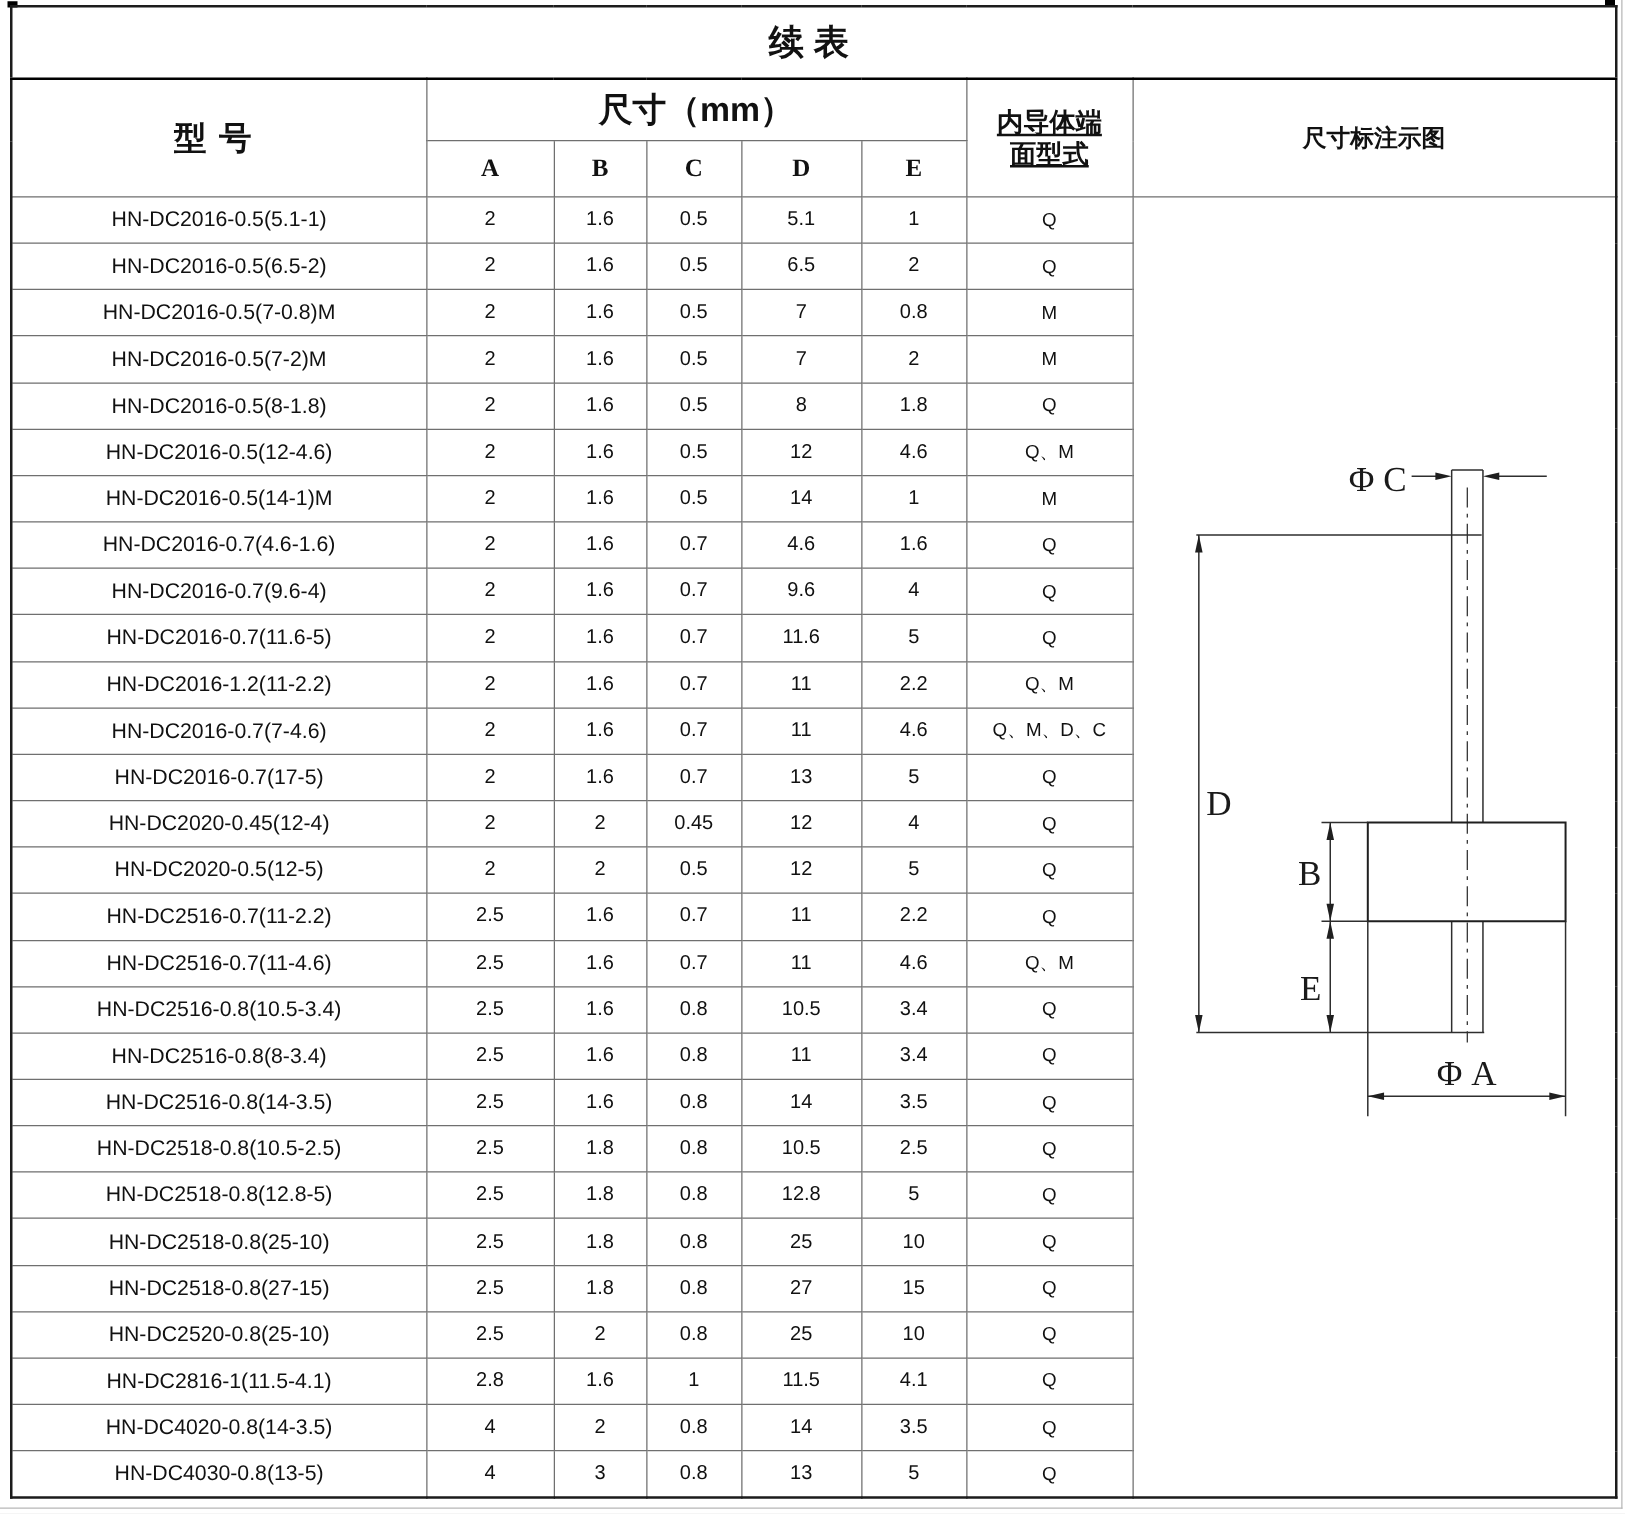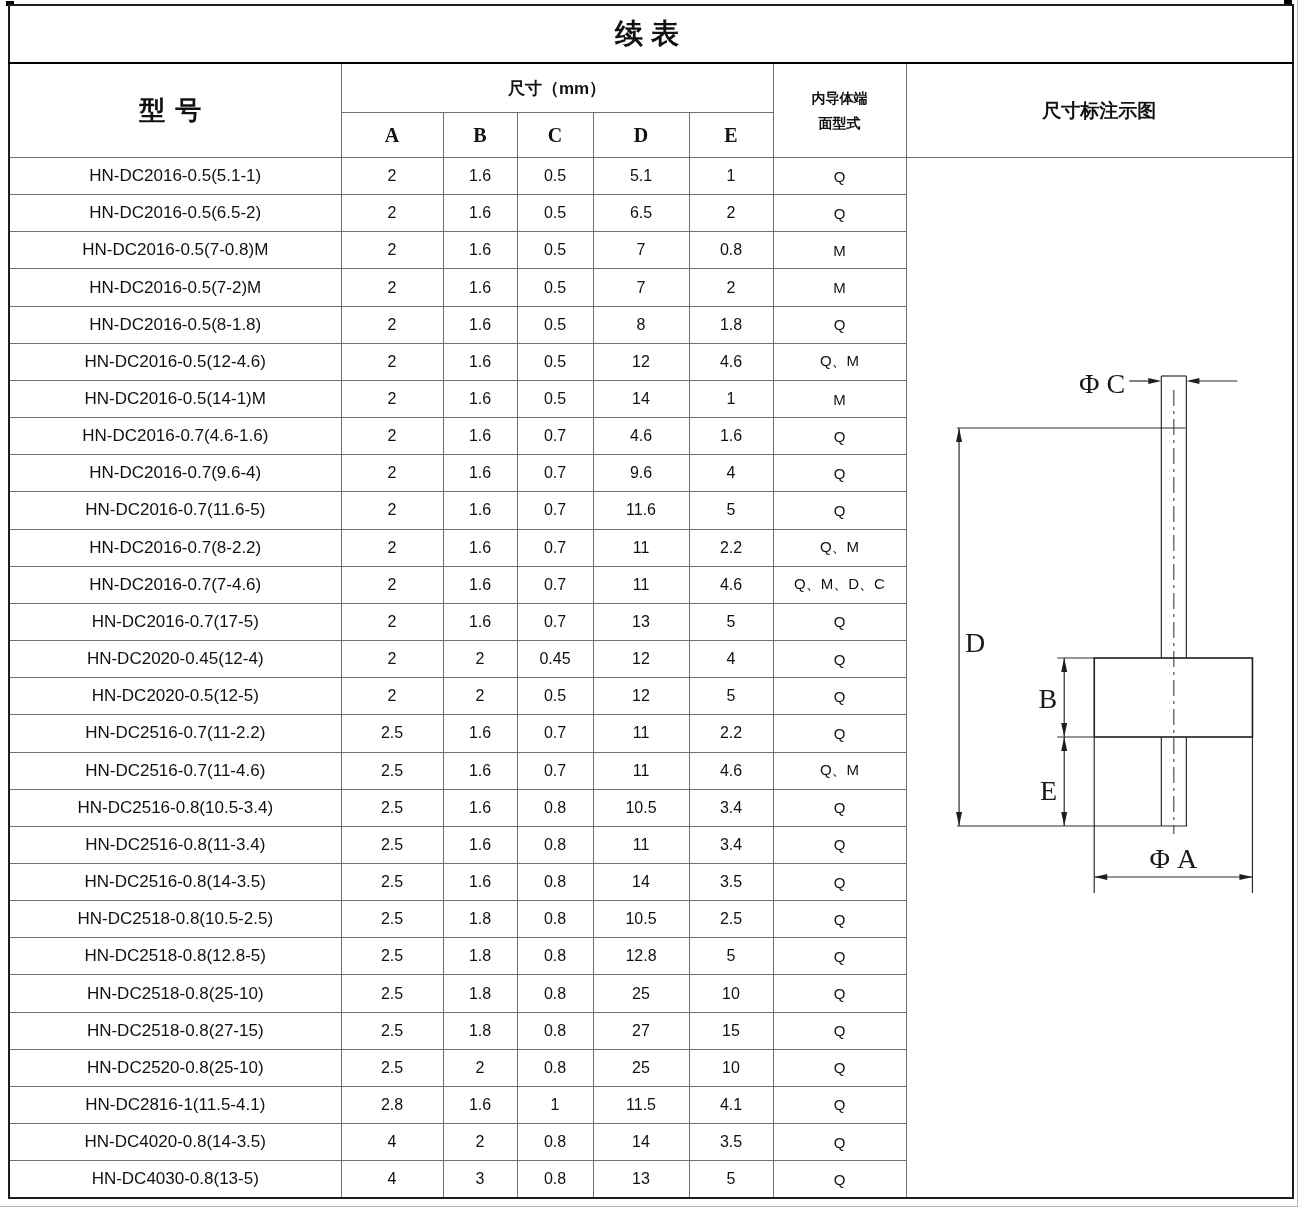--- a/index.html
+++ b/index.html
@@ -11,23 +11,23 @@
   .corner-mark.tl{left:6px;top:1px;}
   .corner-mark.tr{left:1284px;top:0px;}
 
   table.main{position:absolute;left:8px;top:4px;width:1284px;height:1195px;
              border-collapse:collapse;table-layout:fixed;border:2px solid #1c1c1c;}
   table.main th,table.main td{border:1px solid #6f6f6f;padding:0;text-align:center;vertical-align:middle;overflow:hidden;}
 
   .title-cell{height:56px;font-size:28px;font-weight:bold;letter-spacing:8px;
               border-bottom:2.5px solid #000 !important;}
   .model-head{font-size:26px;font-weight:bold;letter-spacing:10px;}
-  .dims-head{height:48px;font-size:17px;font-weight:bold;margin-left:24px;}
+  .dims-head{height:48px;font-size:27px;font-weight:bold;margin-left:24px;}
   .dimcol-head{height:44px;font-size:20px;font-weight:bold;font-family:"Liberation Serif",serif;}
-  .conductor-head{font-size:14px;font-weight:bold;line-height:25px;}
+  .conductor-head{font-size:21px;font-weight:bold;line-height:25px;text-decoration:underline;}
   .diagram-head{font-size:19px;font-weight:bold;margin-top:15px;}
 
   tbody tr{height:37px;}
   td.cell-model{font-size:17px;}
   td.cell-num{font-size:16px;}
   td.cell-face{font-size:15px;}
   td.diagram-cell{position:relative;background:#fff;}
   .diagram-wrap{position:absolute;left:0;top:0;width:100%;height:100%;}
   .diagram-wrap svg{display:block;width:100%;height:100%;}
 
@@ -212,21 +212,21 @@
         <tr>
           <td class="cell-model">HN-DC2016-0.7(11.6-5)</td>
           <td class="cell-num">2</td>
           <td class="cell-num">1.6</td>
           <td class="cell-num">0.7</td>
           <td class="cell-num">11.6</td>
           <td class="cell-num">5</td>
           <td class="cell-face">Q</td>
         </tr>
         <tr>
-          <td class="cell-model">HN-DC2016-0.7(8-2.2)</td>
+          <td class="cell-model">HN-DC2016-1.2(11-2.2)</td>
           <td class="cell-num">2</td>
           <td class="cell-num">1.6</td>
           <td class="cell-num">0.7</td>
           <td class="cell-num">11</td>
           <td class="cell-num">2.2</td>
           <td class="cell-face">Q、M</td>
         </tr>
         <tr>
           <td class="cell-model">HN-DC2016-0.7(7-4.6)</td>
           <td class="cell-num">2</td>
@@ -284,21 +284,21 @@
         <tr>
           <td class="cell-model">HN-DC2516-0.8(10.5-3.4)</td>
           <td class="cell-num">2.5</td>
           <td class="cell-num">1.6</td>
           <td class="cell-num">0.8</td>
           <td class="cell-num">10.5</td>
           <td class="cell-num">3.4</td>
           <td class="cell-face">Q</td>
         </tr>
         <tr>
-          <td class="cell-model">HN-DC2516-0.8(11-3.4)</td>
+          <td class="cell-model">HN-DC2516-0.8(8-3.4)</td>
           <td class="cell-num">2.5</td>
           <td class="cell-num">1.6</td>
           <td class="cell-num">0.8</td>
           <td class="cell-num">11</td>
           <td class="cell-num">3.4</td>
           <td class="cell-face">Q</td>
         </tr>
         <tr>
           <td class="cell-model">HN-DC2516-0.8(14-3.5)</td>
           <td class="cell-num">2.5</td>

